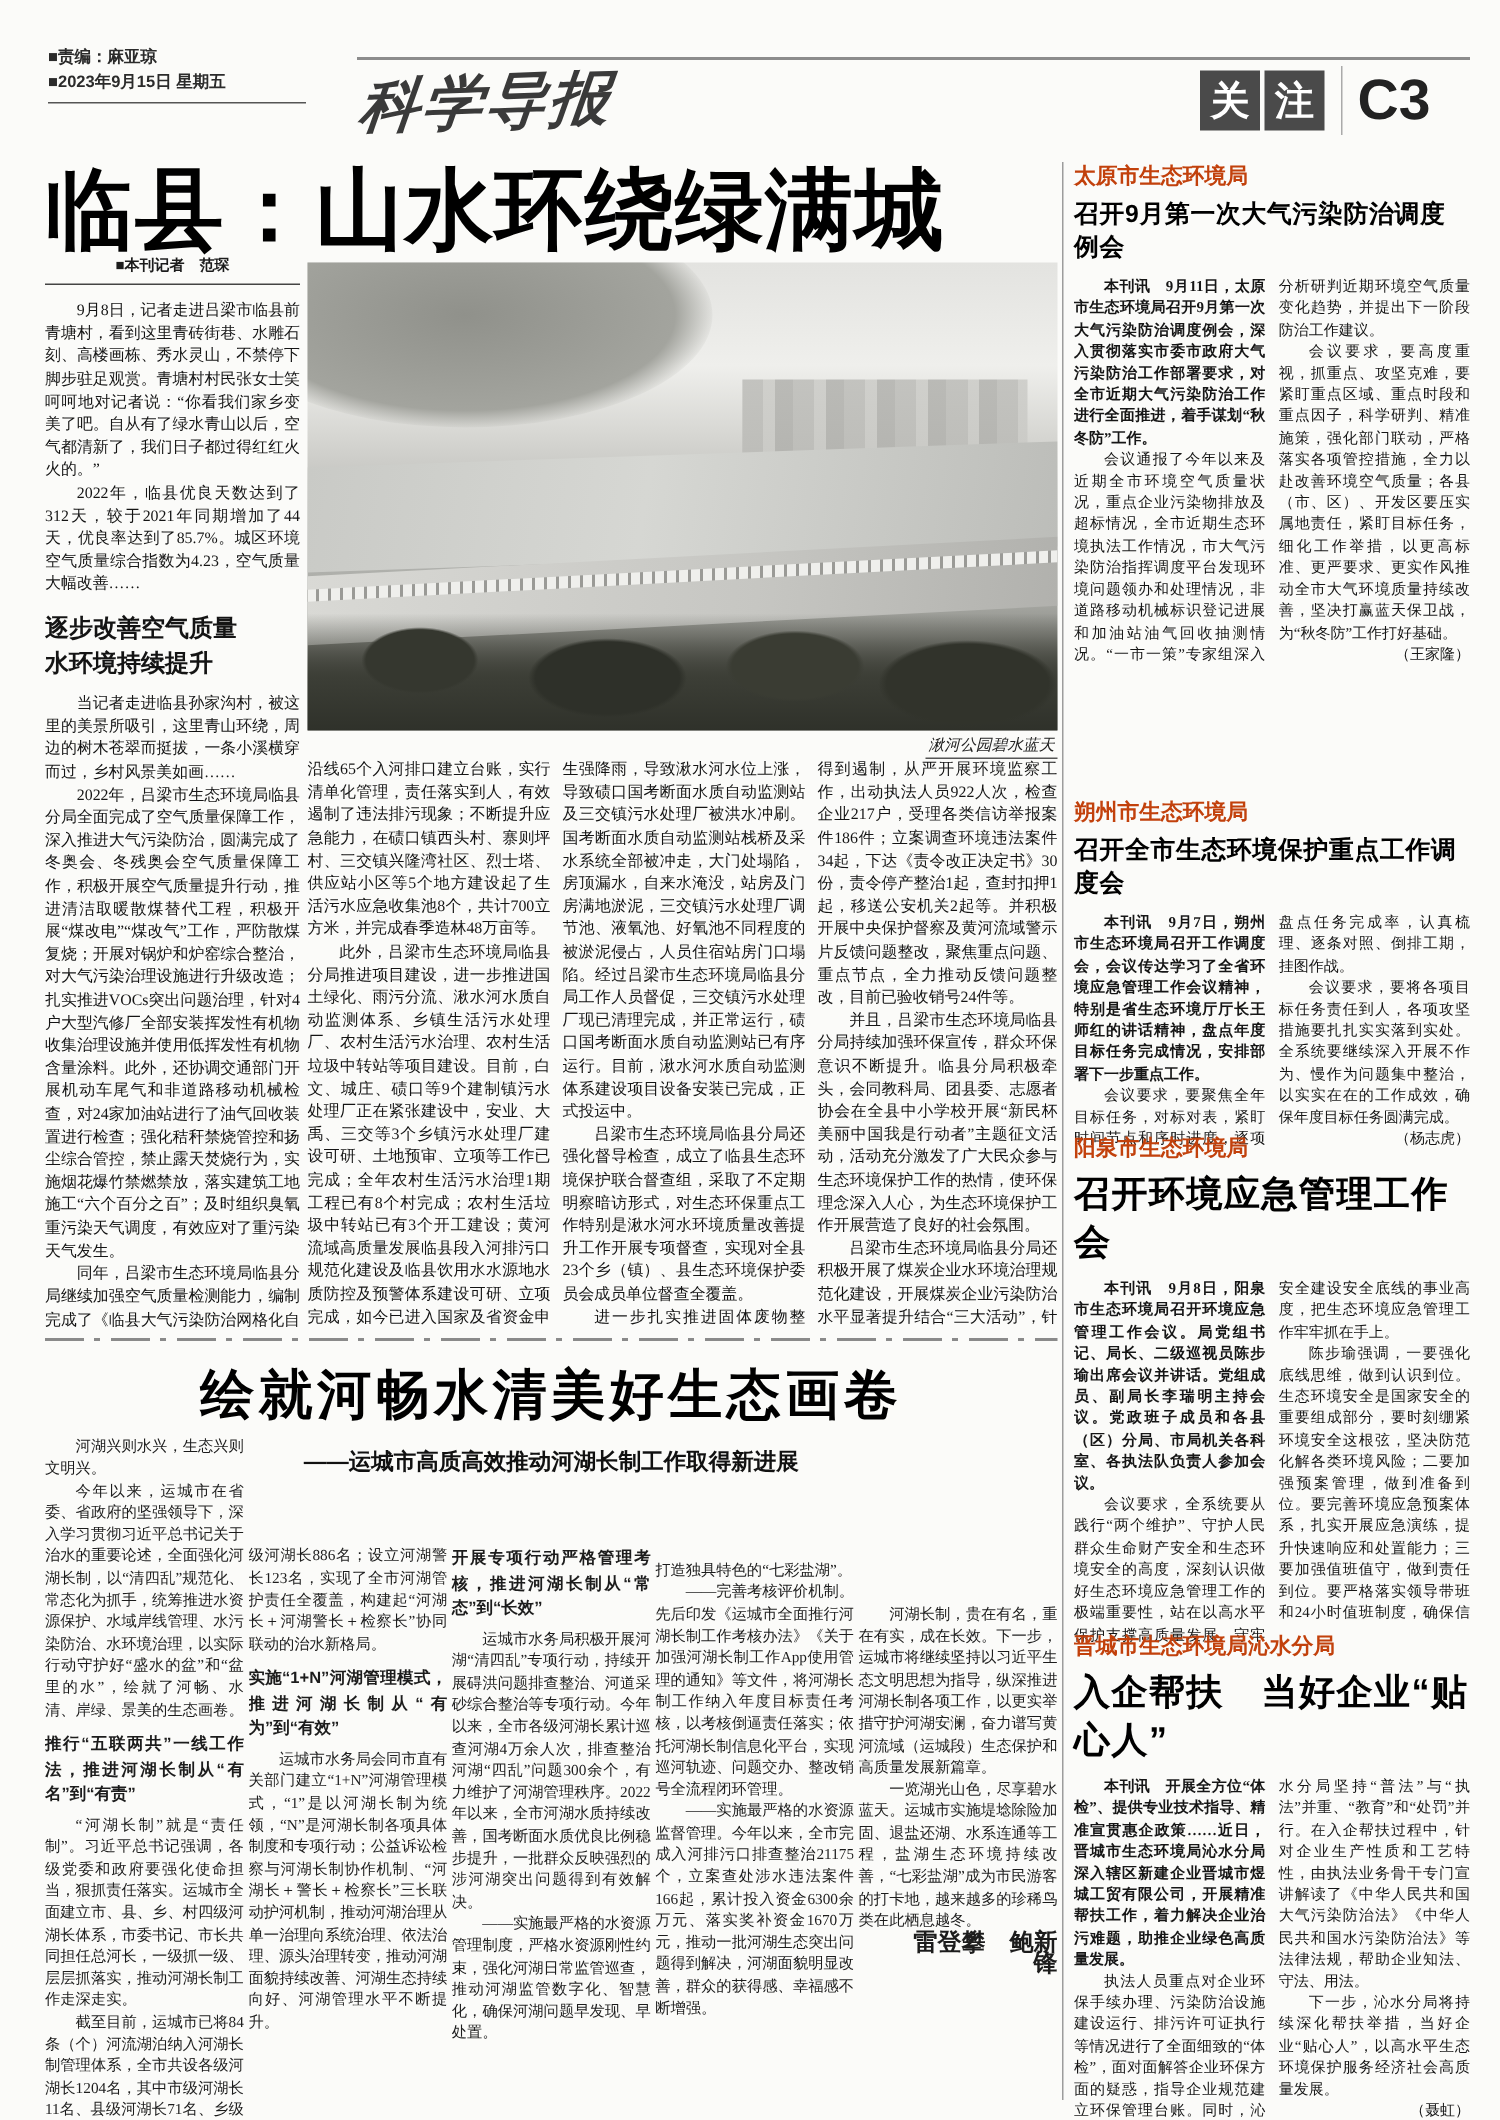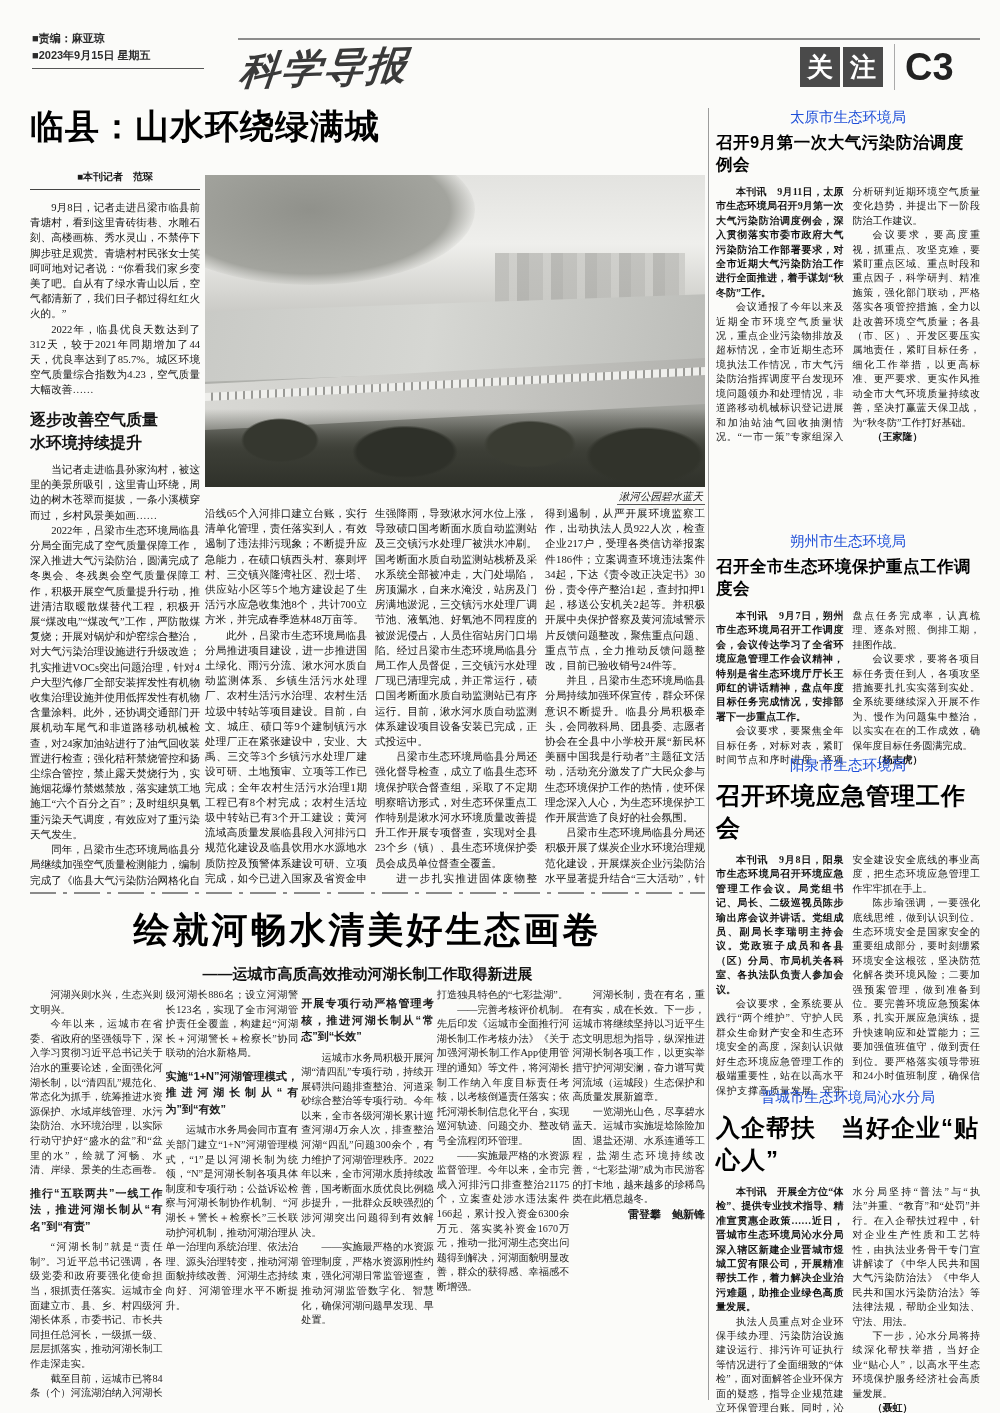--- a/index.html
+++ b/index.html
@@ -17,21 +17,21 @@
     font-family:"DejaVu Serif","Liberation Serif",serif;font-style:italic;font-weight:bold;
     font-size:40px;letter-spacing:2px;color:#3a3a3a;transform:skewX(-8deg) rotate(-2deg);}
   .section-badge{position:absolute;left:800px;top:44px;display:flex;align-items:center;}
   .badge-sq{width:40px;height:40px;background:#4a4a4a;color:#fff;display:flex;align-items:center;justify-content:center;
     font-family:"Liberation Sans","DejaVu Sans",sans-serif;font-size:26px;font-weight:bold;margin-right:3px;}
   .badge-divider{width:1px;height:46px;background:#aaa;margin:0 10px 0 8px;}
   .page-no{font-family:"Liberation Sans","DejaVu Sans",sans-serif;font-size:38px;font-weight:bold;color:#222;}
   
   .v-divider{position:absolute;left:708px;top:108px;width:1px;height:1292px;background:#9c9c9c;}
   .lead{position:absolute;left:30px;top:108px;width:675px;height:782px;}
-  .lead-title{font-family:"Liberation Sans","DejaVu Sans",sans-serif;font-weight:bold;font-size:34px;
+  .lead-title{font-family:"Liberation Sans","DejaVu Sans",sans-serif;font-weight:bold;font-size:59px;
     letter-spacing:1px;color:#000;line-height:1.1;}
   .byline{position:absolute;left:0;top:62px;width:170px;font-family:"Liberation Sans","DejaVu Sans",sans-serif;
     font-size:10px;font-weight:bold;border-bottom:1.5px solid #444;padding-bottom:5px;text-align:center;}
   
   .photo{position:absolute;left:175px;top:67px;width:500px;height:312px;overflow:hidden;
     background:linear-gradient(to bottom,#e3e3e0 0%,#efefec 22%,#d8d8d4 36%,#c3c3bf 48%,#b5b6b2 60%,#a9aaa5 72%,#8b8c86 80%,#5a5b54 88%,#43453e 100%);}
   .ph-hill{position:absolute;left:-60px;top:-40px;width:330px;height:150px;border-radius:50%;
     background:radial-gradient(ellipse at center,#90918b 0%,#a3a49e 60%,transparent 72%);}
   .ph-city{position:absolute;right:20px;top:78px;width:190px;height:52px;
     background:repeating-linear-gradient(to right,#b9b9b5 0 14px,#c9c9c5 14px 22px,#aeaeaa 22px 34px);opacity:.8;}
@@ -61,46 +61,46 @@
     line-height:1.45;margin:10px 0 8px 0;white-space:pre-line;text-indent:0;}
   
   .dashdot{position:absolute;left:30px;top:892px;width:675px;height:2px;
     background:repeating-linear-gradient(to right,#8a8a8a 0 26px,transparent 26px 33px,#8a8a8a 33px 37px,transparent 37px 44px);}
   
   .bottom{position:absolute;left:30px;top:906px;width:675px;height:496px;}
   .bottom-title{text-align:center;font-family:"Liberation Serif","DejaVu Serif",serif;font-weight:bold;
     font-size:36px;letter-spacing:3px;color:#000;}
   .bottom-sub{text-align:center;font-family:"Liberation Sans","DejaVu Sans",sans-serif;font-weight:bold;
     font-size:15px;margin-top:10px;color:#111;}
-  .bcols{position:absolute;left:0;top:82px;width:675px;height:412px;display:flex;gap:3px;}
+  .bcols{position:absolute;left:0;top:82px;width:675px;height:412px;display:flex;gap:3px;align-items:center;}
   .bcol{flex:1;overflow:hidden;text-align:justify;font-size:10.2px;line-height:14.6px;}
   .bcol p{margin:0;text-indent:2em;}
   .bsub{font-family:"Liberation Sans","DejaVu Sans",sans-serif;font-weight:bold;font-size:11px;
     line-height:1.5;margin:7px 0 6px 0;text-indent:0;}
-  .bsig{text-align:right;font-weight:bold;margin-top:4px;text-indent:0;font-size:11px;font-family:Liberation Serif, serif;}
+  .bsig{text-align:right;font-weight:bold;margin-top:4px;text-indent:0;font-size:16px;font-family:Liberation Serif, serif;}
   
   .sidebar{position:absolute;left:716px;top:108px;width:264px;height:1292px;}
   .sb-art{position:absolute;left:0;width:264px;}
   .sb1{top:0;height:418px;}
   .sb2{top:424px;height:218px;}
   .sb3{top:648px;height:326px;}
   .sb4{top:980px;height:312px;}
-  .kicker{font-family:"Liberation Sans","DejaVu Sans",sans-serif;font-weight:normal;font-size:14.5px;color:#1d4ed8;text-align:center;}
+  .kicker{font-family:"Liberation Sans","DejaVu Sans",sans-serif;font-weight:bold;font-size:14.5px;color:#c2410c;}
   .sb-title{font-family:"Liberation Sans","DejaVu Sans",sans-serif;font-weight:bold;color:#000;margin-top:5px;}
   .t-md{font-size:16.5px;letter-spacing:.5px;}
   .t-lg{font-size:24px;letter-spacing:1px;}
   .sb-body{margin-top:9px;text-align:justify;font-size:10px;line-height:14.4px;color:#161616;
     columns:2;column-gap:9px;overflow:hidden;}
   .sb1 .sb-body{height:352px;}
   .sb2 .sb-body{height:160px;}
   .sb3 .sb-body{height:252px;}
   .sb4 .sb-body{height:232px;}
   .sb-body p{margin:0;text-indent:2em;}
   .sb-body .lede{font-weight:bold;}
-  .sig{text-indent:0;font-weight:bold;}
+  .sig{text-align:right;text-indent:0;font-weight:normal;}
 </style>
 </head>
 <body>
 
 <div class="top-rule"></div>
 <div class="ed-block">
   <div>■责编：麻亚琼</div>
   <div>■2023年9月15日 星期五</div>
 </div>
 <div class="masthead">科学导报</div>

